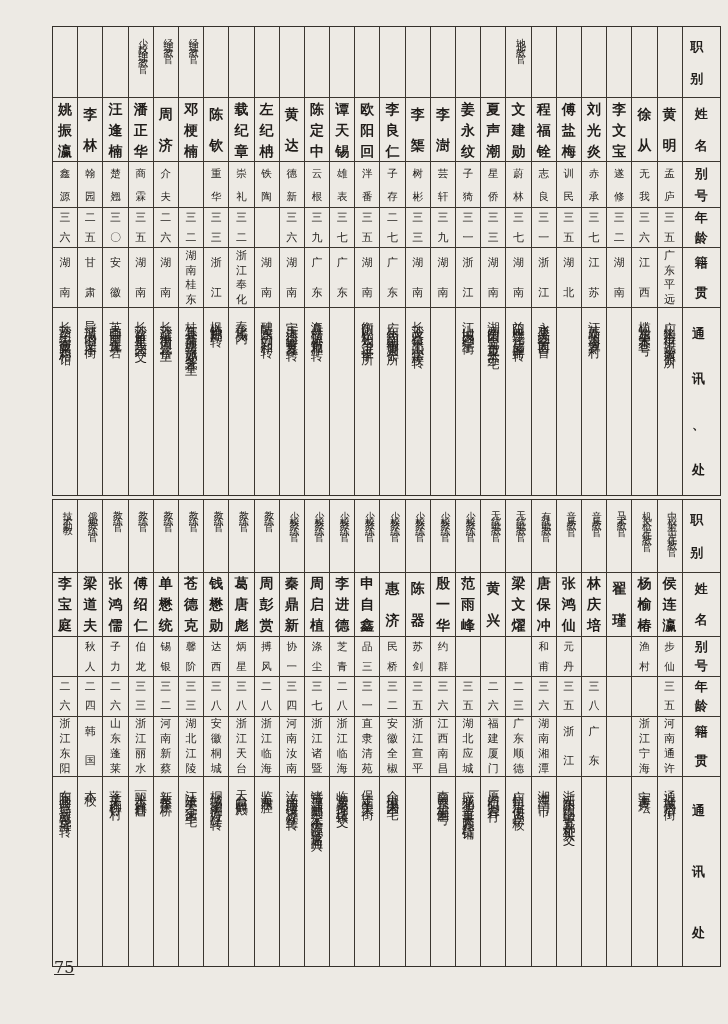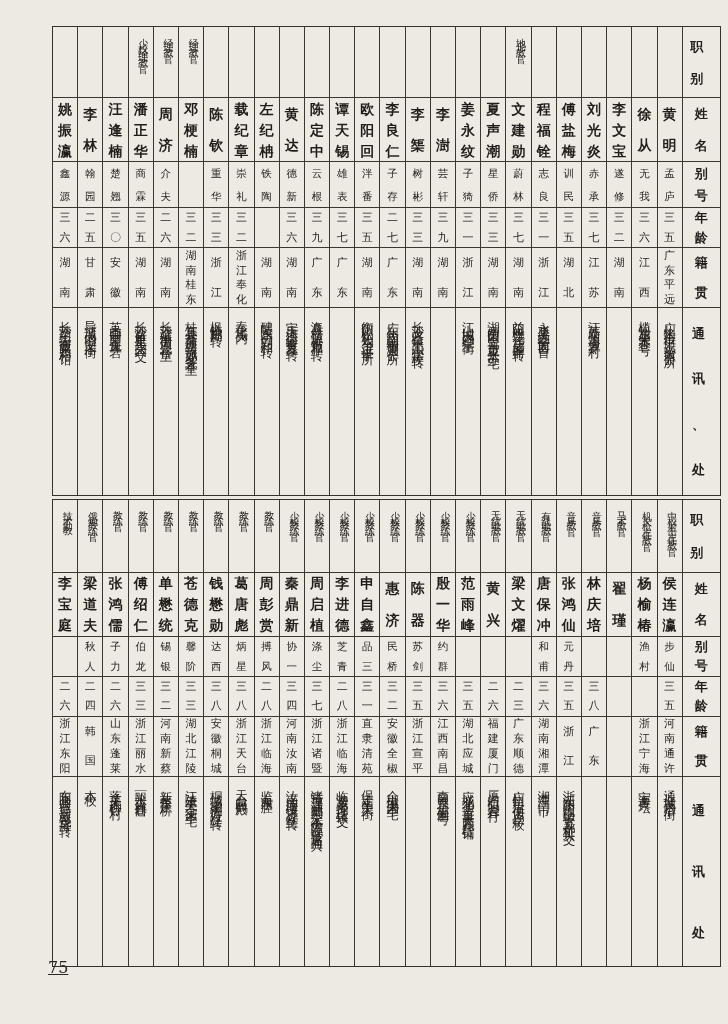--- a/index.html
+++ b/index.html
@@ -53,21 +53,21 @@
   .top .addr  {height:188px;}
   
   .bot .role  {height:72px;}
   .bot .name  {height:64px;}
   .bot .alias {height:40px;}
   .bot .age   {height:40px;}
   .bot .native{height:60px;}
   .bot .addr  {height:190px;}
 
   .pageno{
-    position:absolute;left:48px;top:958px;
+    position:absolute;left:54px;top:958px;
     font-family:"DejaVu Serif", serif;
     font-size:16px;color:#2a2723;text-decoration:underline;
   }
 </style>
 </head>
 <body>
 
 <div class="page">
   <div class="tablewrap">
 

